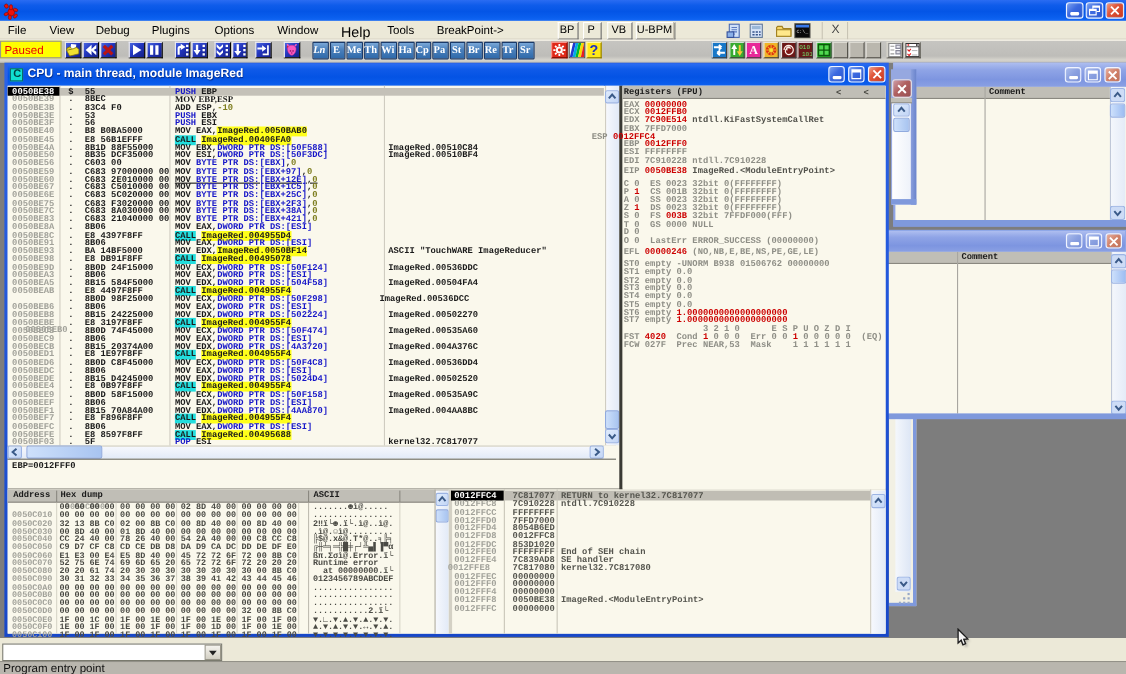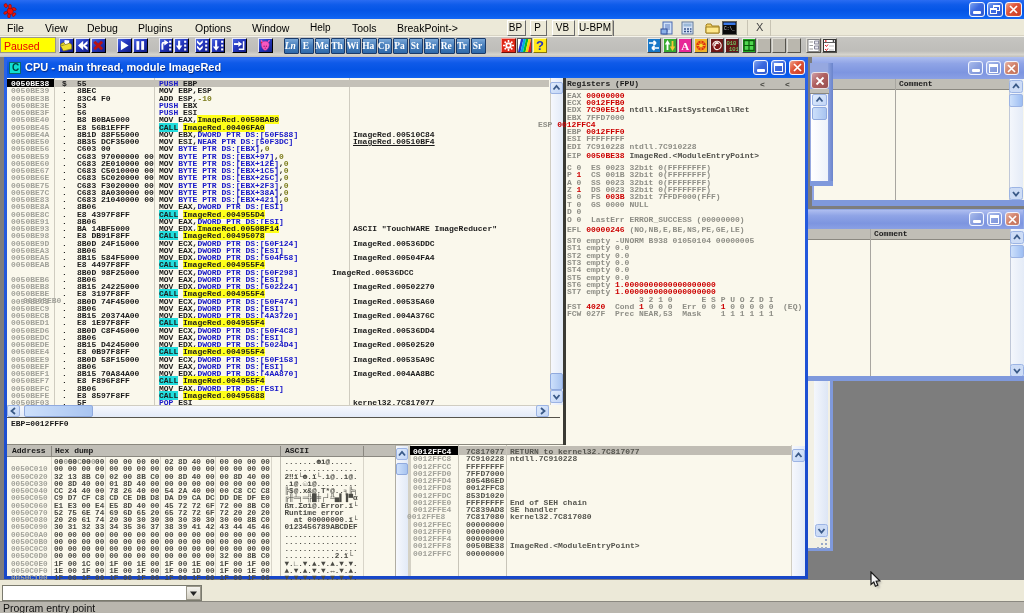--- a/index.html
+++ b/index.html
@@ -39,21 +39,21 @@
 <svg style="left:1009.0px;top:5.0px" width="9" height="9" viewBox="0 0 9 9">
     <path d="M1 1 L8 8 M8 1 L1 8" stroke="#fff" stroke-width="1.7"></path>
   </svg>
 <div style="left:0px;top:19px;width:1024px;height:17px;background:#ECE9D8;border-bottom:1px solid #d8d4c4;"></div>
 <div class="sans" style="left:7px;top:22px;font-size:10.5px;">File</div>
 <div class="sans" style="left:45px;top:22px;font-size:10.5px;">View</div>
 <div class="sans" style="left:87px;top:22px;font-size:10.5px;">Debug</div>
 <div class="sans" style="left:138px;top:22px;font-size:10.5px;">Plugins</div>
 <div class="sans" style="left:195px;top:22px;font-size:10.5px;">Options</div>
 <div class="sans" style="left:252px;top:22px;font-size:10.5px;">Window</div>
-<div class="sans" style="left:310px;top:22px;font-size:10px;">Help</div>
+<div class="sans" style="left:310px;top:22px;font-size:13px;">Help</div>
 <div class="sans" style="left:352px;top:22px;font-size:10.5px;">Tools</div>
 <div class="sans" style="left:397px;top:22px;font-size:10.5px;">BreakPoint-&gt;</div>
 <div style="left:507px;top:20px;width:19px;height:16px;background:#ECE9D8;border:1px solid;border-color:#fff #6a6a6a #6a6a6a #fff;"></div>
 <div class="sans" style="left:507px;top:22px;font-size:10px;">
     <center style="position:static;width:17px">BP</center>
   </div>
 <div style="left:530px;top:20px;width:17px;height:16px;background:#ECE9D8;border:1px solid;border-color:#fff #6a6a6a #6a6a6a #fff;"></div>
 <div class="sans" style="left:530px;top:22px;font-size:10px;">
     <center style="position:static;width:15px">P</center>
   </div>
@@ -393,21 +393,21 @@
 <div style="left:348.5px;top:78px;width:1px;height:327px;background:#cfccc0;"></div>
 <div style="left:7px;top:80px;width:542px;height:7px;background:#c4c1b8;"></div>
 <div style="left:7px;top:79px;width:47px;height:8px;background:#000;"></div>
 <div class="mono" style="left:11px;top:80.0px;color:#fff;">0050BE38</div>
 <div class="mono" style="left:62px;top:80.0px;">$</div>
 <div class="mono" style="left:77px;top:80.0px;">55</div>
 <div class="mono" style="left:159px;top:80.0px;"><s class="bl">PUSH</s> EBP</div>
 <div class="mono gy" style="left:11px;top:87.25px;">0050BE39</div>
 <div class="mono" style="left:62px;top:87.25px;">.</div>
 <div class="mono" style="left:77px;top:87.25px;">8BEC</div>
-<div class="mono" style="left:159px;top:87.25px;">MOV EBP,ESP</div>
+<div class="mono" style="left:159px;top:87.25px;font-family:Liberation Serif, serif;">MOV EBP,ESP</div>
 <div class="mono gy" style="left:11px;top:94.5px;">0050BE3B</div>
 <div class="mono" style="left:62px;top:94.5px;">.</div>
 <div class="mono" style="left:77px;top:94.5px;">83C4 F0</div>
 <div class="mono" style="left:159px;top:94.5px;">ADD ESP,<s class="ol">-10</s></div>
 <div class="mono gy" style="left:11px;top:101.75px;">0050BE3E</div>
 <div class="mono" style="left:62px;top:101.75px;">.</div>
 <div class="mono" style="left:77px;top:101.75px;">53</div>
 <div class="mono" style="left:159px;top:101.75px;"><s class="bl">PUSH</s> EBX</div>
 <div class="mono gy" style="left:11px;top:109.0px;">0050BE3F</div>
 <div class="mono" style="left:62px;top:109.0px;">.</div>
@@ -422,34 +422,34 @@
 <div class="mono" style="left:77px;top:123.5px;">E8 56B1EFFF</div>
 <div class="mono" style="left:159px;top:123.5px;"><s class="cb">CALL</s> <s class="yb">ImageRed.00406FA0</s></div>
 <div class="mono gy" style="left:11px;top:130.75px;">0050BE4A</div>
 <div class="mono" style="left:62px;top:130.75px;">.</div>
 <div class="mono" style="left:77px;top:130.75px;">8B1D 88F55000</div>
 <div class="mono" style="left:159px;top:130.75px;">MOV EBX,<s class="bl">DWORD PTR DS:[50F588]</s></div>
 <div class="mono" style="left:353px;top:130.75px;">ImageRed.00510C84</div>
 <div class="mono gy" style="left:11px;top:138.0px;">0050BE50</div>
 <div class="mono" style="left:62px;top:138.0px;">.</div>
 <div class="mono" style="left:77px;top:138.0px;">8B35 DCF35000</div>
-<div class="mono" style="left:159px;top:138.0px;">MOV ESI,<s class="bl">NEAR PTR DS:[50F3DC]</s></div>
-<div class="mono" style="left:353px;top:138.0px;text-decoration:underline;">ImageRed.00510BF4</div>
+<div class="mono" style="left:159px;top:138.0px;">MOV ESI,<s class="bl">DWORD PTR DS:[50F3DC]</s></div>
+<div class="mono" style="left:353px;top:138.0px;">ImageRed.00510BF4</div>
 <div class="mono gy" style="left:11px;top:145.25px;">0050BE56</div>
 <div class="mono" style="left:62px;top:145.25px;">.</div>
 <div class="mono" style="left:77px;top:145.25px;">C603 00</div>
 <div class="mono" style="left:159px;top:145.25px;">MOV <s class="bl">BYTE PTR DS:[EBX]</s>,<s class="ol">0</s></div>
 <div class="mono gy" style="left:11px;top:152.5px;">0050BE59</div>
 <div class="mono" style="left:62px;top:152.5px;">.</div>
 <div class="mono" style="left:77px;top:152.5px;">C683 97000000 00</div>
 <div class="mono" style="left:159px;top:152.5px;">MOV <s class="bl">BYTE PTR DS:[EBX+97]</s>,<s class="ol">0</s></div>
 <div class="mono gy" style="left:11px;top:159.75px;">0050BE60</div>
 <div class="mono" style="left:62px;top:159.75px;">.</div>
 <div class="mono" style="left:77px;top:159.75px;">C683 2E010000 00</div>
-<div class="mono" style="left:159px;top:159.75px;">MOV <s class="bl">BYTE PTR DS:[EBX+12E]</s>,<s class="ol">0</s></div>
+<div class="mono" style="left:159px;top:159.75px;text-decoration:underline;">MOV <s class="bl">BYTE PTR DS:[EBX+12E]</s>,<s class="ol">0</s></div>
 <div class="mono gy" style="left:11px;top:167.0px;">0050BE67</div>
 <div class="mono" style="left:62px;top:167.0px;">.</div>
 <div class="mono" style="left:77px;top:167.0px;">C683 C5010000 00</div>
 <div class="mono" style="left:159px;top:167.0px;">MOV <s class="bl">BYTE PTR DS:[EBX+1C5]</s>,<s class="ol">0</s></div>
 <div class="mono gy" style="left:11px;top:174.25px;">0050BE6E</div>
 <div class="mono" style="left:62px;top:174.25px;">.</div>
 <div class="mono" style="left:77px;top:174.25px;">C683 5C020000 00</div>
 <div class="mono" style="left:159px;top:174.25px;">MOV <s class="bl">BYTE PTR DS:[EBX+25C]</s>,<s class="ol">0</s></div>
 <div class="mono gy" style="left:11px;top:181.5px;">0050BE75</div>
 <div class="mono" style="left:62px;top:181.5px;">.</div>
@@ -499,21 +499,21 @@
 <div class="mono" style="left:159px;top:254.0px;">MOV EDX,<s class="bl">DWORD PTR DS:[504F58]</s></div>
 <div class="mono" style="left:353px;top:254.0px;">ImageRed.00504FA4</div>
 <div class="mono gy" style="left:11px;top:261.25px;">0050BEAB</div>
 <div class="mono" style="left:62px;top:261.25px;">.</div>
 <div class="mono" style="left:77px;top:261.25px;">E8 4497F8FF</div>
 <div class="mono" style="left:159px;top:261.25px;"><s class="cb">CALL</s> <s class="yb">ImageRed.004955F4</s></div>
 <div class="mono gy" style="left:23px;top:268.5px;margin-top:28px;">0050BEB0</div>
 <div class="mono" style="left:62px;top:268.5px;">.</div>
 <div class="mono" style="left:77px;top:268.5px;">8B0D 98F25000</div>
 <div class="mono" style="left:159px;top:268.5px;">MOV ECX,<s class="bl">DWORD PTR DS:[50F298]</s></div>
-<div class="mono" style="left:332px;top:268.5px;">ImageRed.00536DCC</div>
+<div class="mono" style="left:345px;top:268.5px;">ImageRed.00536DCC</div>
 <div class="mono gy" style="left:11px;top:275.75px;">0050BEB6</div>
 <div class="mono" style="left:62px;top:275.75px;">.</div>
 <div class="mono" style="left:77px;top:275.75px;">8B06</div>
 <div class="mono" style="left:159px;top:275.75px;">MOV EAX,<s class="bl">DWORD PTR DS:[ESI]</s></div>
 <div class="mono gy" style="left:11px;top:283.0px;">0050BEB8</div>
 <div class="mono" style="left:62px;top:283.0px;">.</div>
 <div class="mono" style="left:77px;top:283.0px;">8B15 24225000</div>
 <div class="mono" style="left:159px;top:283.0px;">MOV EDX,<s class="bl">DWORD PTR DS:[502224]</s></div>
 <div class="mono" style="left:353px;top:283.0px;">ImageRed.00502270</div>
 <div class="mono gy" style="left:11px;top:290.25px;">0050BEBE</div>
@@ -629,21 +629,21 @@
 <div class="mono" style="left:567px;top:151.8px;"><s class="rg">EIP </s><s class="rd">0050BE38</s><s class="rk"> ImageRed.&lt;ModuleEntryPoint&gt;</s></div>
 <div class="mono" style="left:567px;top:164.0px;font-family:Liberation Mono, monospace;"><s class="rg">C 0  ES 0023 32bit 0(FFFFFFFF)</s></div>
 <div class="mono" style="left:567px;top:171.4px;"><s class="rg">P </s><s class="rd">1</s><s class="rg">  CS 001B 32bit 0(FFFFFFFF)</s></div>
 <div class="mono" style="left:567px;top:178.7px;"><s class="rg">A 0  SS 0023 32bit 0(FFFFFFFF)</s></div>
 <div class="mono" style="left:567px;top:186.1px;"><s class="rg">Z </s><s class="rd">1</s><s class="rg">  DS 0023 32bit 0(FFFFFFFF)</s></div>
 <div class="mono" style="left:567px;top:193.4px;"><s class="rg">S 0  FS </s><s class="rd">003B</s><s class="rg"> 32bit 7FFDF000(FFF)</s></div>
 <div class="mono" style="left:567px;top:200.8px;"><s class="rg">T 0  GS 0000 NULL</s></div>
 <div class="mono" style="left:567px;top:208.1px;"><s class="rg">D 0</s></div>
 <div class="mono" style="left:567px;top:215.5px;"><s class="rg">O 0  LastErr ERROR_SUCCESS (00000000)</s></div>
 <div class="mono" style="left:567px;top:225.6px;"><s class="rg">EFL </s><s class="rd">00000246</s><s class="rg"> (NO,NB,E,BE,NS,PE,GE,LE)</s></div>
-<div class="mono" style="left:567px;top:237.0px;"><s class="rg">ST0 empty -UNORM B938 01050104 00000005</s></div>
+<div class="mono" style="left:567px;top:237.0px;"><s class="rg">ST0 empty -UNORM B938 01506762 00000000</s></div>
 <div class="mono" style="left:567px;top:244.3px;"><s class="rg">ST1 empty 0.0</s></div>
 <div class="mono" style="left:567px;top:251.7px;"><s class="rg">ST2 empty 0.0</s></div>
 <div class="mono" style="left:567px;top:259.0px;"><s class="rg">ST3 empty 0.0</s></div>
 <div class="mono" style="left:567px;top:266.4px;"><s class="rg">ST4 empty 0.0</s></div>
 <div class="mono" style="left:567px;top:273.7px;"><s class="rg">ST5 empty 0.0</s></div>
 <div class="mono" style="left:567px;top:281.1px;"><s class="rg">ST6 empty </s><s class="rd">1.0000000000000000000</s></div>
 <div class="mono" style="left:567px;top:288.4px;"><s class="rg">ST7 empty </s><s class="rd">1.0000000000000000000</s></div>
 <div class="mono" style="left:567px;top:295.6px;"><s class="rg">               3 2 1 0      E S P U O Z D I</s></div>
 <div class="mono" style="left:567px;top:302.9px;"><s class="rg">FST </s><s class="rd">4020</s><s class="rg">  Cond </s><s class="rd">1</s><s class="rg"> 0 0 0  Err 0 0 </s><s class="rd">1</s><s class="rg"> 0 0 0 0 0  (EQ)</s></div>
 <div class="mono" style="left:567px;top:310.2px;"><s class="rg">FCW 027F  Prec NEAR,53  Mask    1 1 1 1 1 1</s></div>

